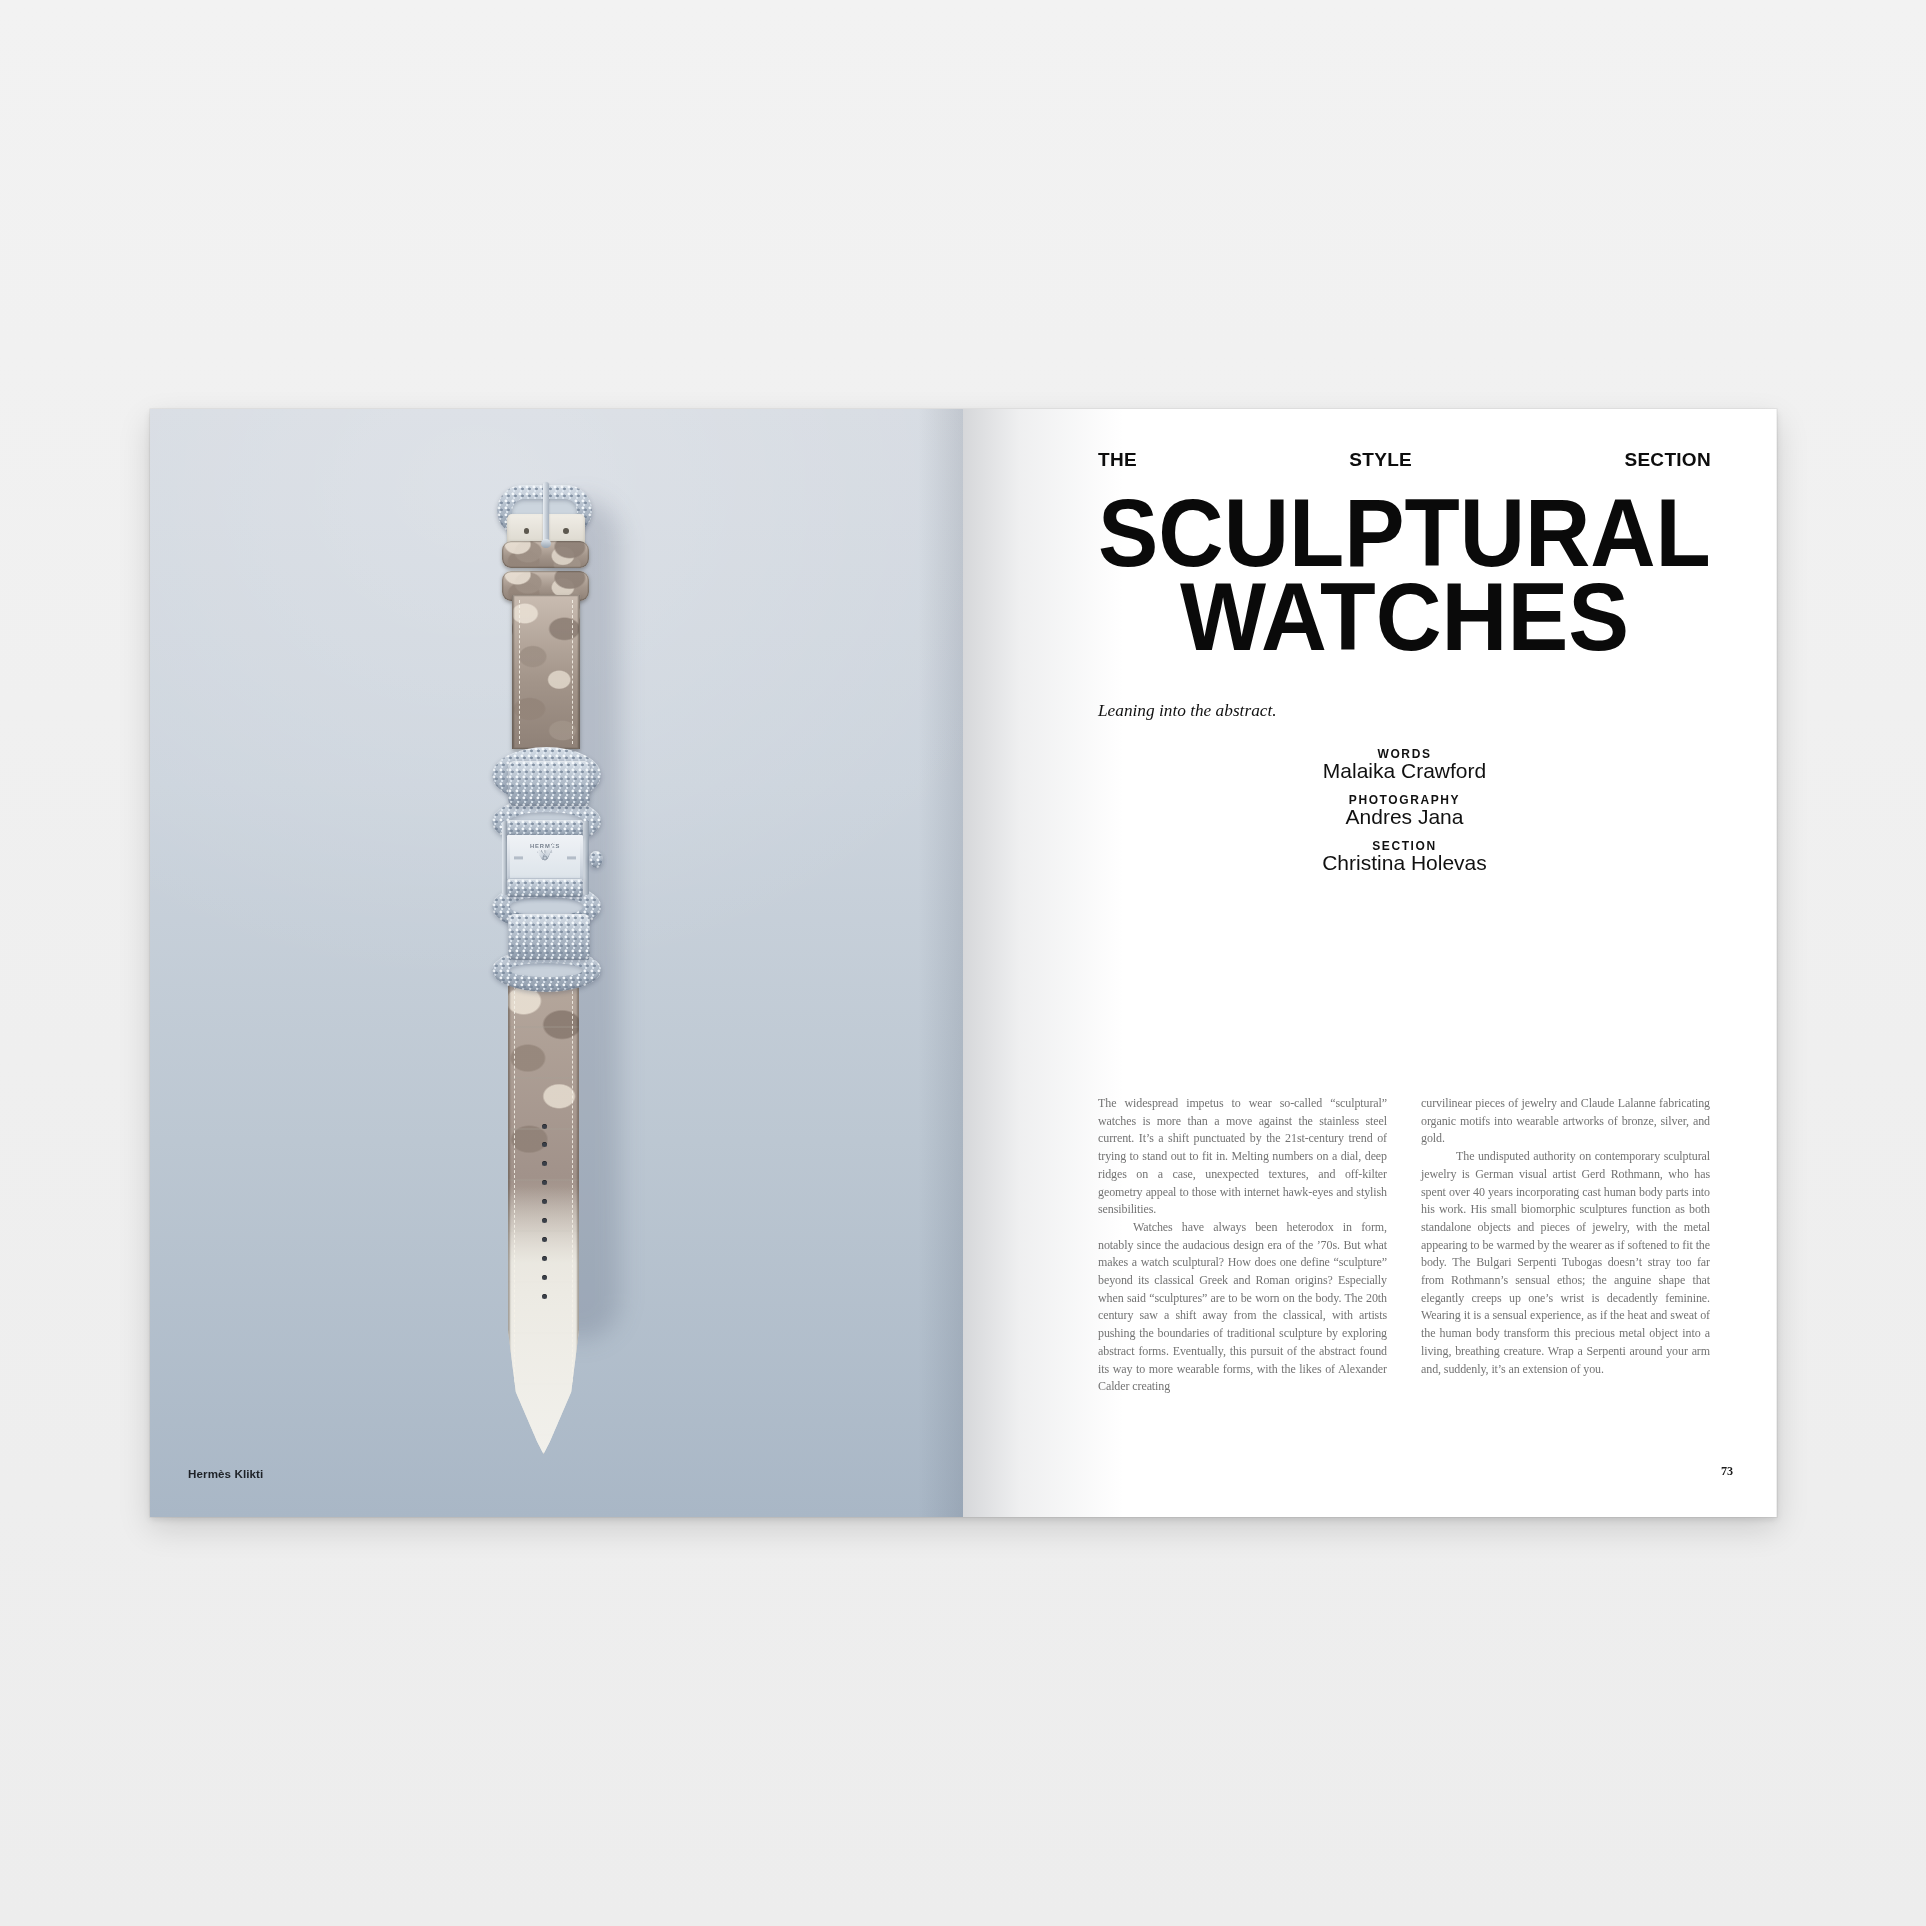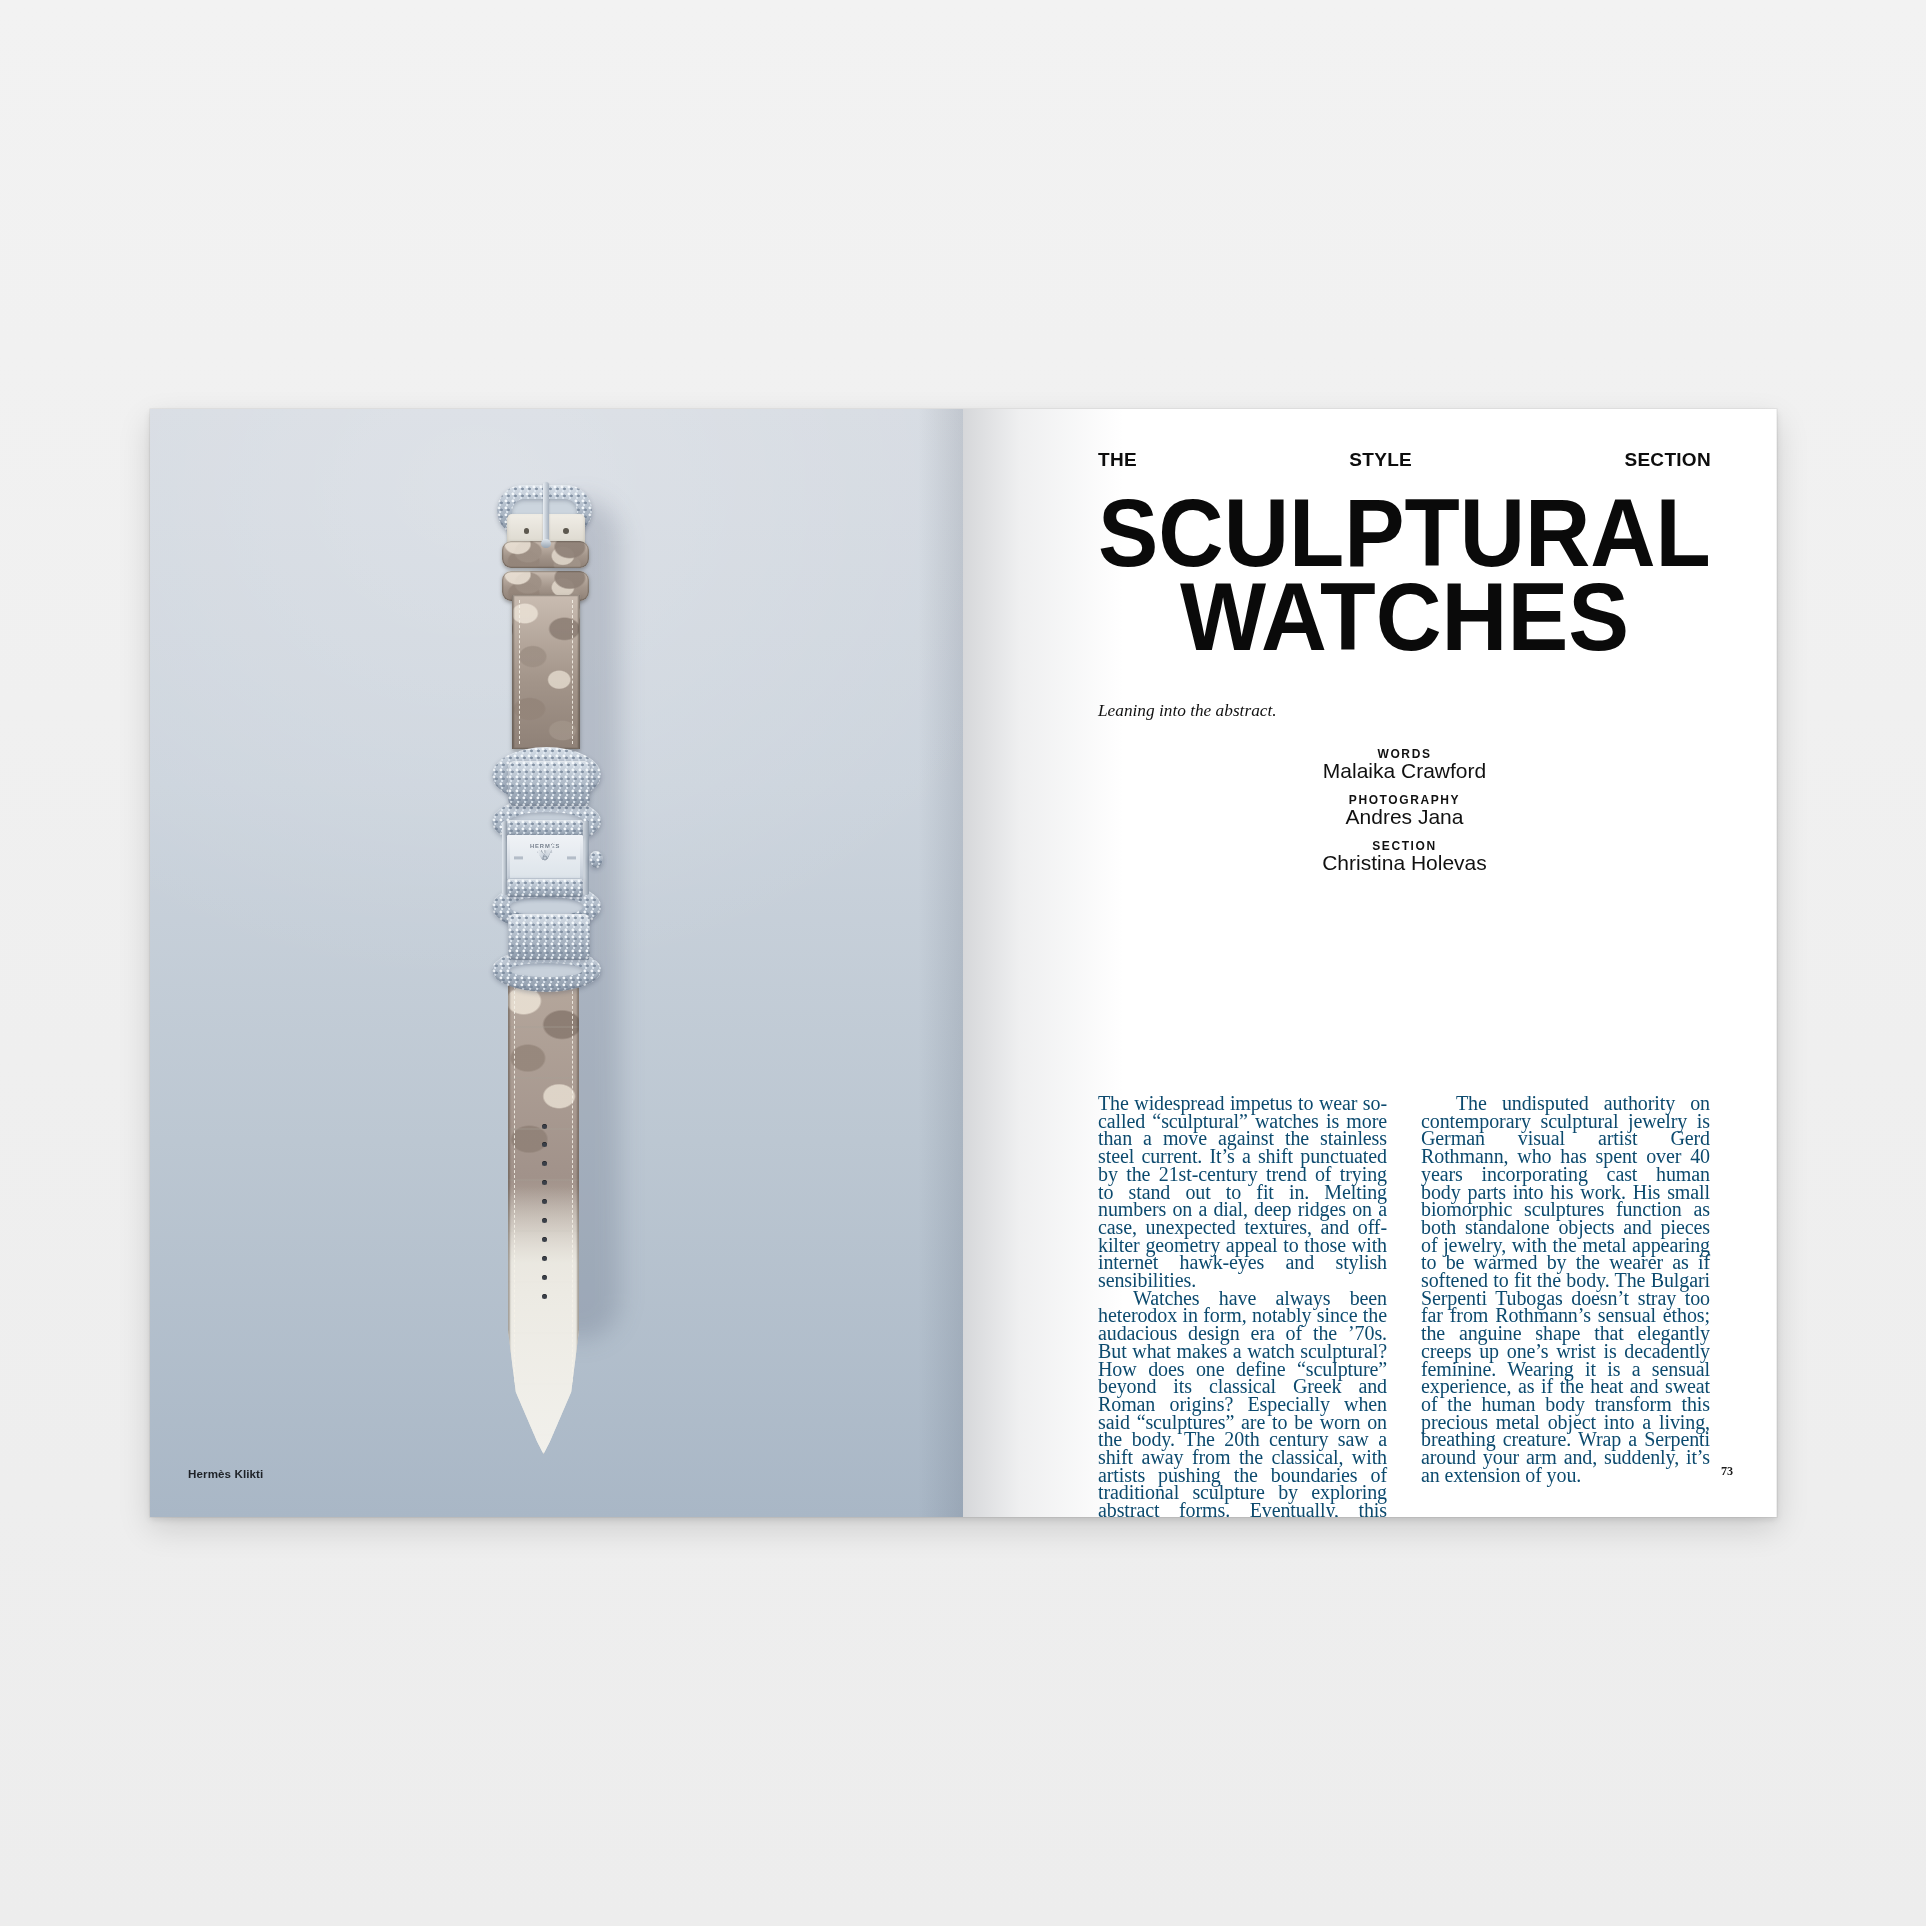--- a/index.html
+++ b/index.html
@@ -130,21 +130,21 @@
 
   .subtitle{position:absolute;left:135px;top:292px;width:613px;z-index:2;
     font-family:"Liberation Serif",serif;font-style:italic;font-size:17.3px;color:#111;}
 
   .credits{position:absolute;left:135px;top:340px;width:613px;text-align:center;z-index:2;color:#111;}
   .credit-label{font-size:12px;font-weight:700;letter-spacing:1.6px;line-height:10.3px;margin-top:15.4px;}
   .credit-label:first-child{margin-top:0;}
   .credit-name{font-size:21px;line-height:19px;margin-top:1.3px;}
 
   .bodycol{position:absolute;top:686px;width:289px;z-index:2;
-    font-family:"Liberation Serif",serif;font-size:20px;line-height:17.7px;letter-spacing:-0.1px;color:#0c4a6e;}
+    font-family:"Liberation Serif",serif;font-size:12px;line-height:17.7px;letter-spacing:-0.1px;color:#737373;}
   .col1{left:135px;} .col2{left:458px;}
   .bodycol p{margin:0;text-align:justify;}
   .bodycol p.indent{text-indent:35px;}
 
   .folio{position:absolute;left:758px;top:1055px;width:45px;z-index:2;
     font-family:"Liberation Serif",serif;font-weight:700;font-size:12.2px;color:#1c1c1c;}
 </style>
 </head>
 <body>
 
@@ -253,20 +253,21 @@
         <div class="credit-label">SECTION</div>
         <div class="credit-name">Christina Holevas</div>
       </div>
 
       <div class="bodycol col1">
         <p>The widespread impetus to wear so-called “sculptural” watches is more than a move against the stainless steel current. It’s a shift punctuated by the 21st-century trend of trying to stand out to fit in. Melting numbers on a dial, deep ridges on a case, unexpected textures, and off-kilter geometry appeal to those with internet hawk-eyes and stylish sensibilities.</p>
         <p class="indent">Watches have always been heterodox in form, notably since the audacious design era of the ’70s. But what makes a watch sculptural? How does one define “sculpture” beyond its classical Greek and Roman origins? Especially when said “sculptures” are to be worn on the body. The 20th century saw a shift away from the classical, with artists pushing the boundaries of traditional sculpture by exploring abstract forms. Eventually, this pursuit of the abstract found its way to more wearable forms, with the likes of Alexander Calder creating</p>
       </div>
 
       <div class="bodycol col2">
+        <p>curvilinear pieces of jewelry and Claude Lalanne fabricating organic motifs into wearable artworks of bronze, silver, and gold.</p>
         <p class="indent">The undisputed authority on contemporary sculptural jewelry is German visual artist Gerd Rothmann, who has spent over 40 years incorporating cast human body parts into his work. His small biomorphic sculptures function as both standalone objects and pieces of jewelry, with the metal appearing to be warmed by the wearer as if softened to fit the body. The Bulgari Serpenti Tubogas doesn’t stray too far from Rothmann’s sensual ethos; the anguine shape that elegantly creeps up one’s wrist is decadently feminine. Wearing it is a sensual experience, as if the heat and sweat of the human body transform this precious metal object into a living, breathing creature. Wrap a Serpenti around your arm and, suddenly, it’s an extension of you.</p>
       </div>
 
       <div class="folio">73</div>
     </section>
 
   </div>
 </div>
 
 

